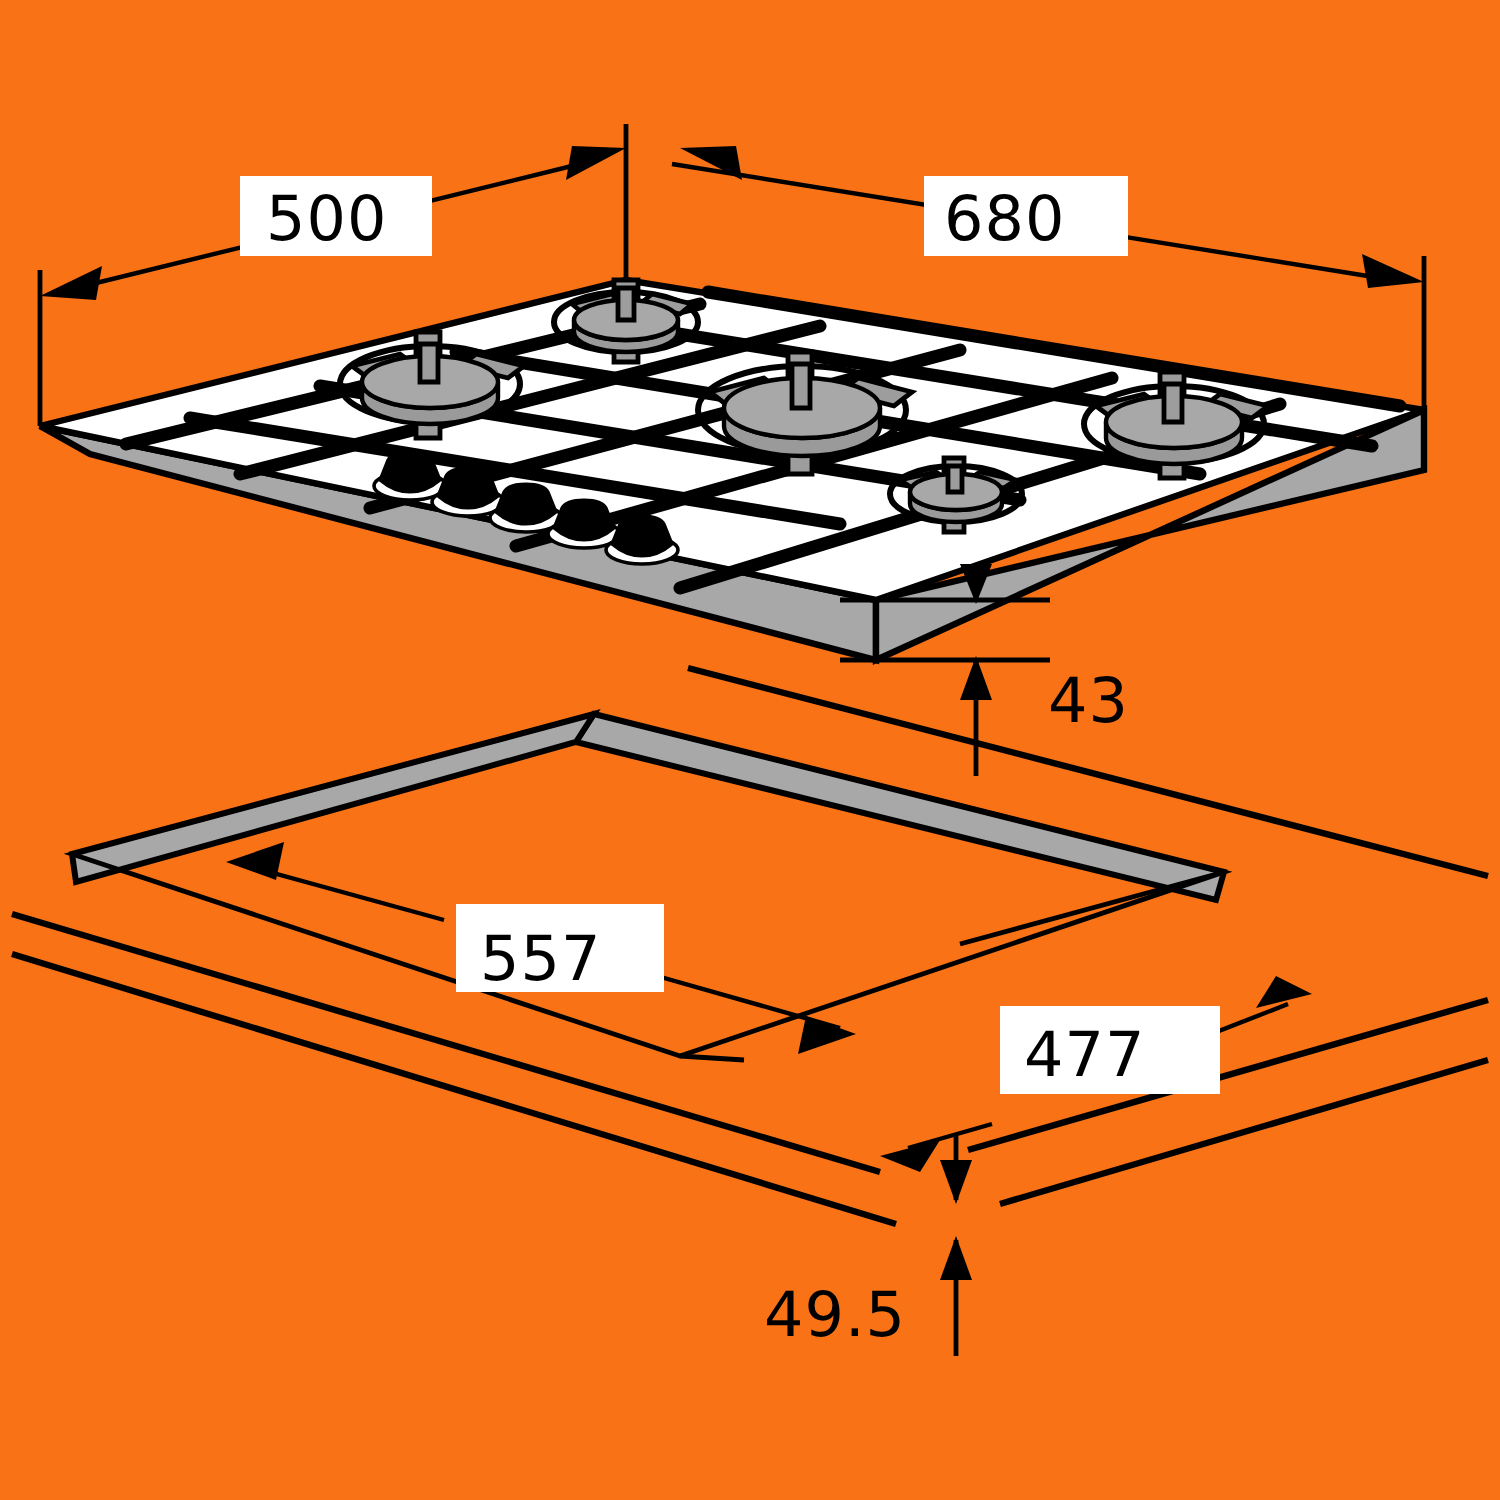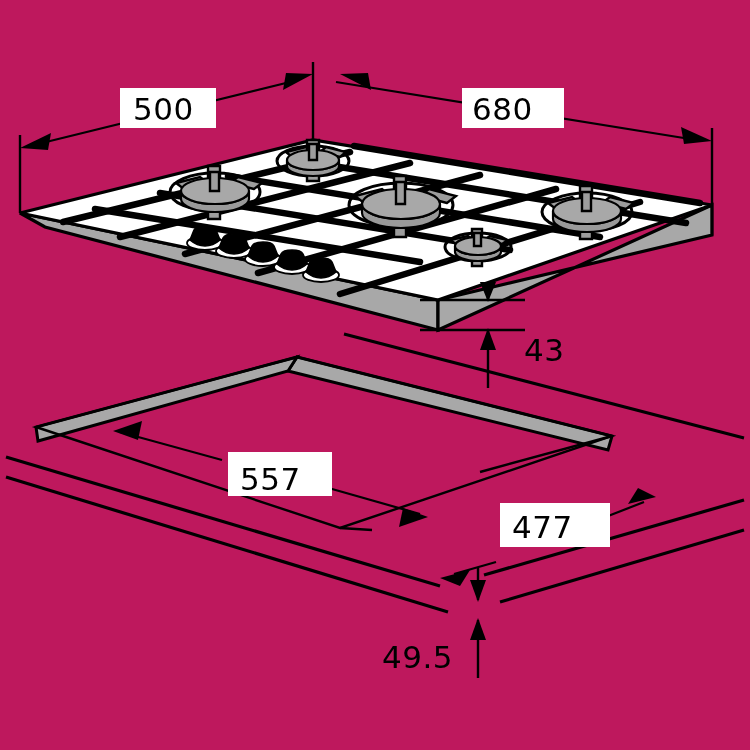--- a/index.html
+++ b/index.html
@@ -10,21 +10,21 @@
   body {
     width: 750px;
     height: 750px;
     font-family: "DejaVu Sans", "Liberation Sans", sans-serif;
     overflow: hidden;
   }
   #drawing-root {
     position: relative;
     width: 750px;
     height: 750px;
-    background: #be185d;
+    background: #f97316;
   }
   svg.tech-drawing {
     display: block;
     width: 750px;
     height: 750px;
   }
   .dim-text {
     font-family: "DejaVu Sans", "Liberation Sans", sans-serif;
     font-size: 31px;
     fill: #000000;

